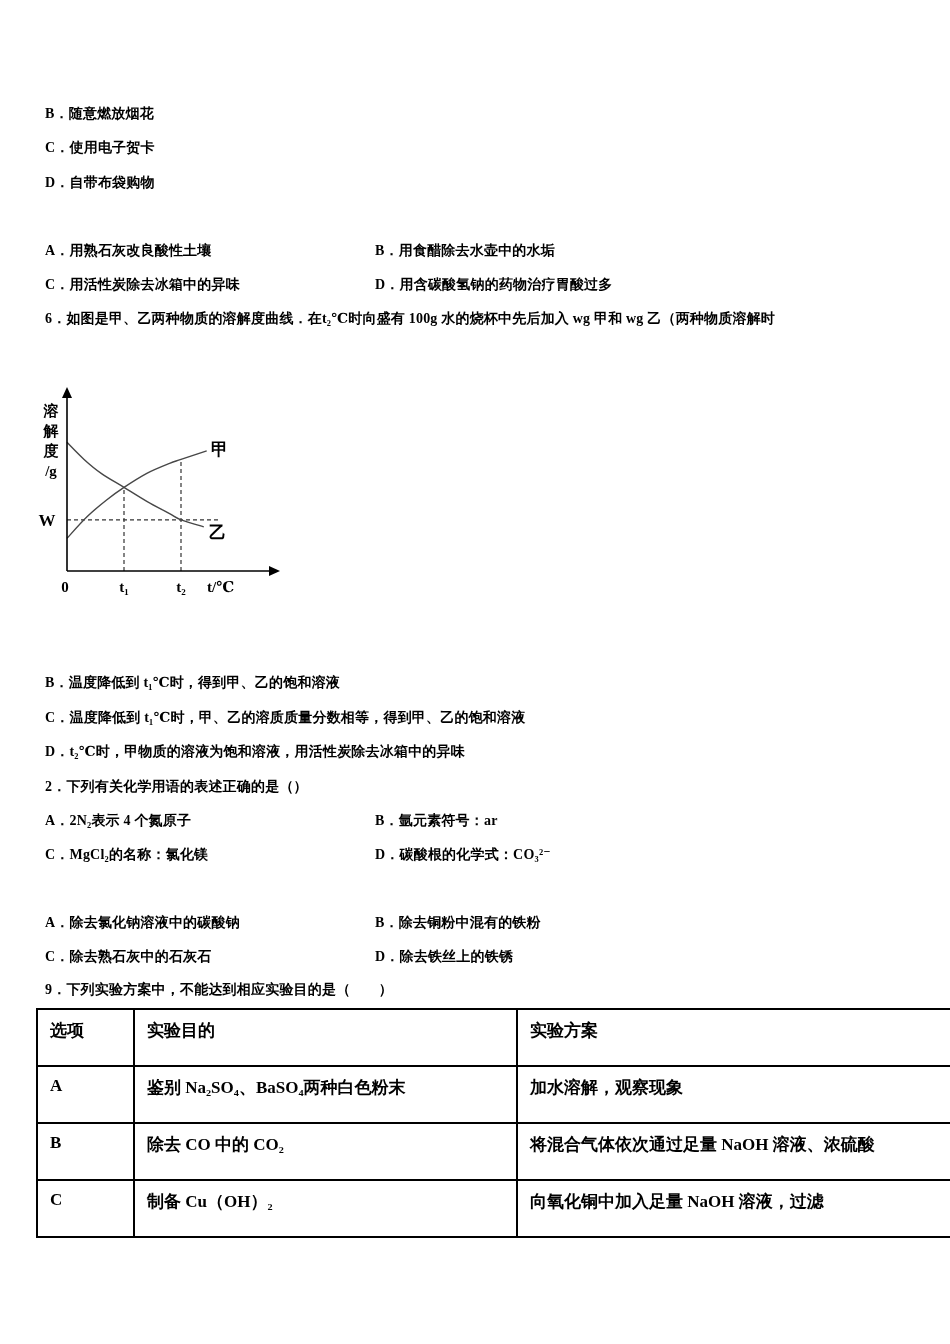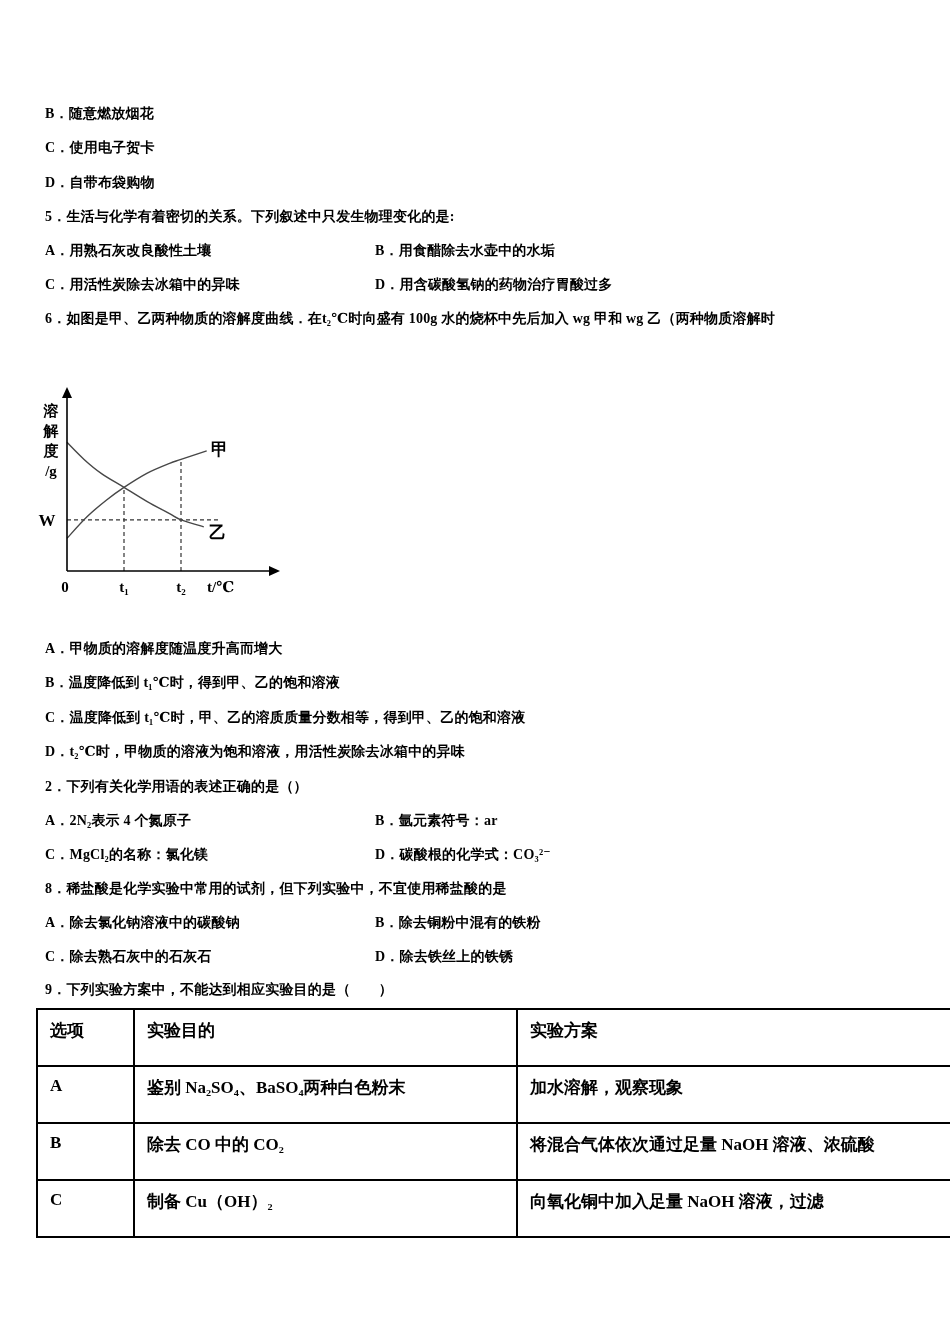--- a/index.html
+++ b/index.html
@@ -54,21 +54,20 @@
 </style>
 </head>
 <body>
 
 <div class="page">
 
   <div class="line col1" style="top:103px">B．随意燃放烟花</div>
   <div class="line col1" style="top:137px">C．使用电子贺卡</div>
   <div class="line col1" style="top:172px">D．自带布袋购物</div>
 
-  <div class="line col1" style="top:206px">5．生活与化学有着密切的关系。下列叙述中只发生物理变化的是:</div>
   <div class="line col1" style="top:240px">A．用熟石灰改良酸性土壤</div>
   <div class="line col2" style="top:240px">B．用食醋除去水壶中的水垢</div>
   <div class="line col1" style="top:274px">C．用活性炭除去冰箱中的异味</div>
   <div class="line col2" style="top:274px">D．用含碳酸氢钠的药物治疗胃酸过多</div>
 
   <div class="line col1" style="top:308px">6．如图是甲、乙两种物质的溶解度曲线．在t₂℃时向盛有 100g 水的烧杯中先后加入 wg 甲和 wg 乙（两种物质溶解时</div>
 
   <svg class="chart-svg" width="254" height="218" viewBox="0 0 254 218">
 
     <g id="chart-dyn">
@@ -93,32 +92,30 @@
 
     <text class="chart-label" x="36" y="206" text-anchor="middle">0</text>
     <text class="chart-label" x="95" y="206" text-anchor="middle">t₁</text>
     <text class="chart-label" x="152" y="206" text-anchor="middle">t₂</text>
     <text class="chart-label" x="178" y="206">t/℃</text>
 
     <text class="chart-label-lg" x="182" y="69">甲</text>
     <text class="chart-label-lg" x="180" y="152">乙</text>
   </svg>
 
-  <div class="line col1" style="top:638px">A．甲物质的溶解度随温度升高而增大</div>
   <div class="line col1" style="top:672px">B．温度降低到 t₁℃时，得到甲、乙的饱和溶液</div>
   <div class="line col1" style="top:707px">C．温度降低到 t₁℃时，甲、乙的溶质质量分数相等，得到甲、乙的饱和溶液</div>
   <div class="line col1" style="top:741px">D．t₂℃时，甲物质的溶液为饱和溶液，用活性炭除去冰箱中的异味</div>
 
   <div class="line col1" style="top:776px">2．下列有关化学用语的表述正确的是（）</div>
   <div class="line col1" style="top:810px">A．2N₂表示 4 个氮原子</div>
   <div class="line col2" style="top:810px">B．氩元素符号：ar</div>
   <div class="line col1" style="top:844px">C．MgCl₂的名称：氯化镁</div>
   <div class="line col2" style="top:844px">D．碳酸根的化学式：CO₃²⁻</div>
 
-  <div class="line col1" style="top:878px">8．稀盐酸是化学实验中常用的试剂，但下列实验中，不宜使用稀盐酸的是</div>
   <div class="line col1" style="top:912px">A．除去氯化钠溶液中的碳酸钠</div>
   <div class="line col2" style="top:912px">B．除去铜粉中混有的铁粉</div>
   <div class="line col1" style="top:946px">C．除去熟石灰中的石灰石</div>
   <div class="line col2" style="top:946px">D．除去铁丝上的铁锈</div>
 
   <div class="line col1" style="top:979px">9．下列实验方案中，不能达到相应实验目的是（　　）</div>
 
   <table class="qtable">
     <tbody>
       <tr>

